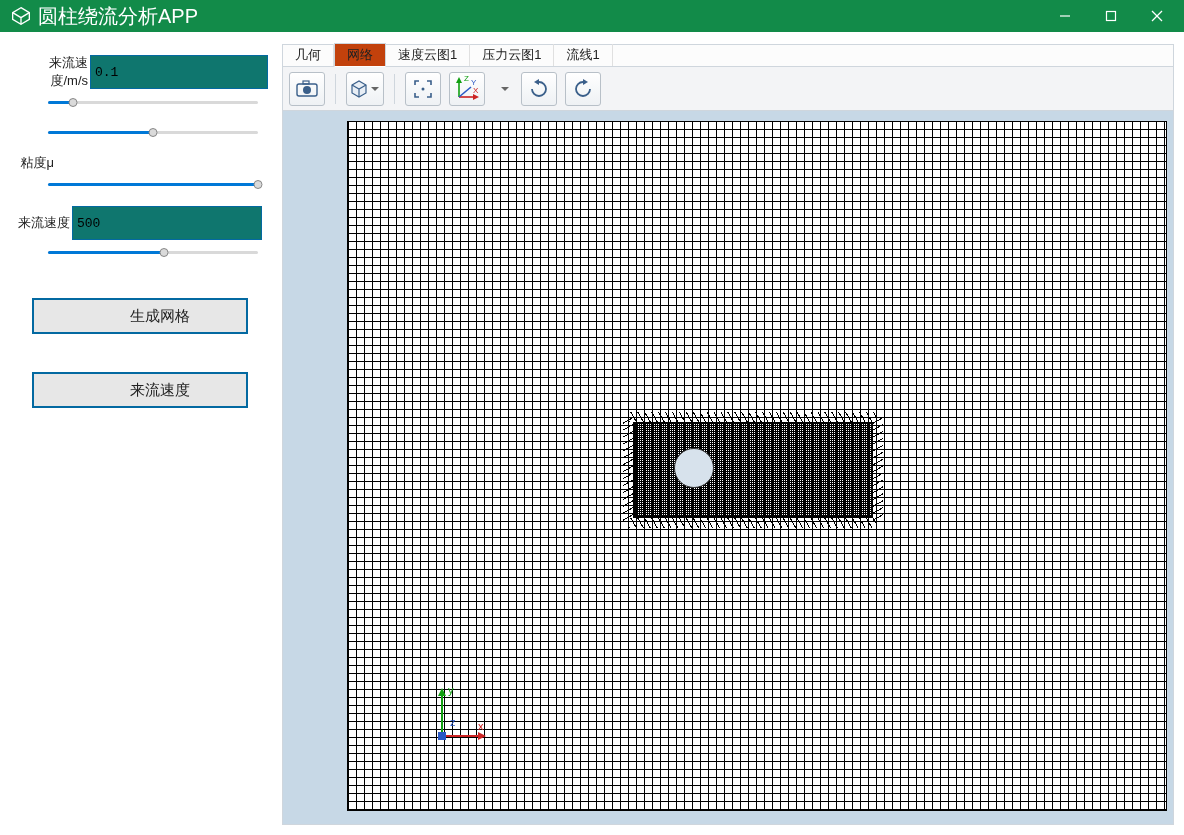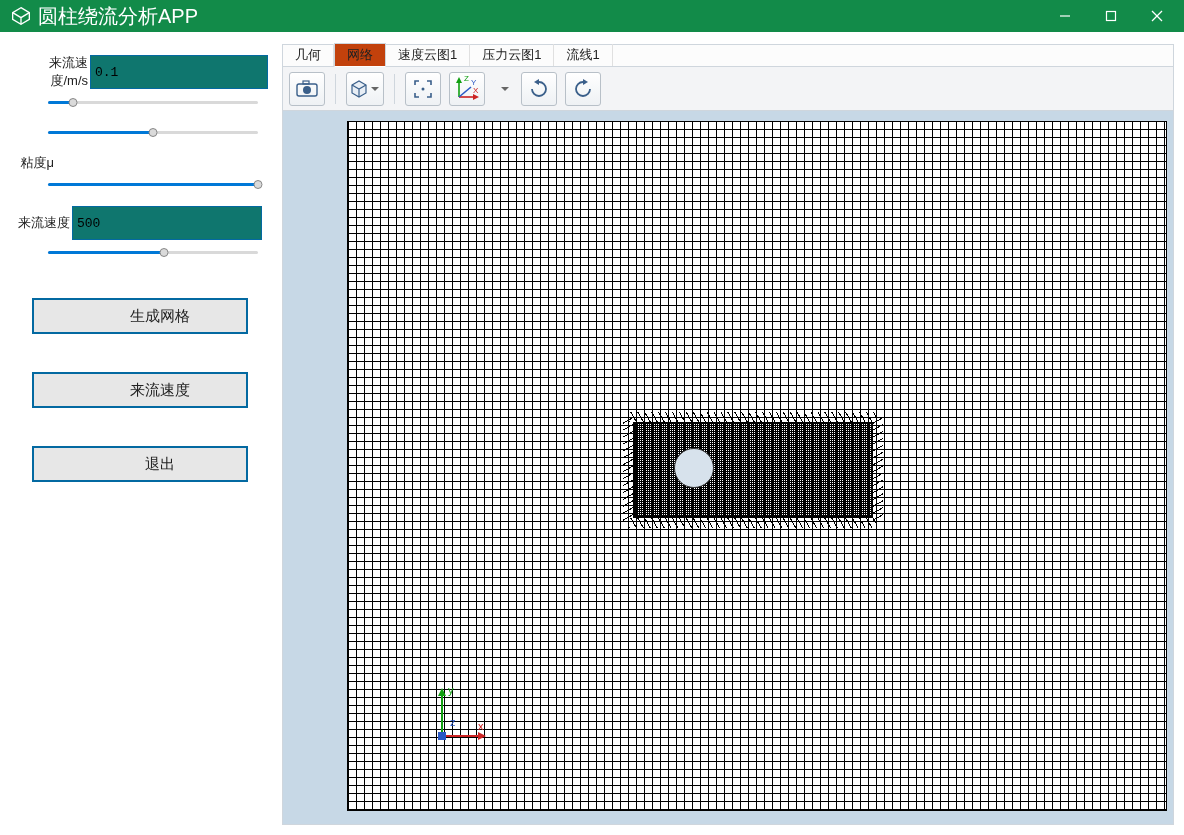--- a/index.html
+++ b/index.html
@@ -278,21 +278,20 @@
         <div class="slider-thumb" style="left:55%"></div>
       </div>
     </div>
 
     <div style="height:10px"></div>
 
     <button class="action-btn">生成网格</button>
     <div style="height:10px"></div>
     <button class="action-btn">来流速度</button>
     <div style="height:10px"></div>
-    <button class="action-btn">退出</button>
   </div>
 
   <div class="main-area">
     <div class="tab-bar">
       <div class="tab">几何</div>
       <div class="tab active">网络</div>
       <div class="tab">速度云图1</div>
       <div class="tab">压力云图1</div>
       <div class="tab">流线1</div>
     </div>

